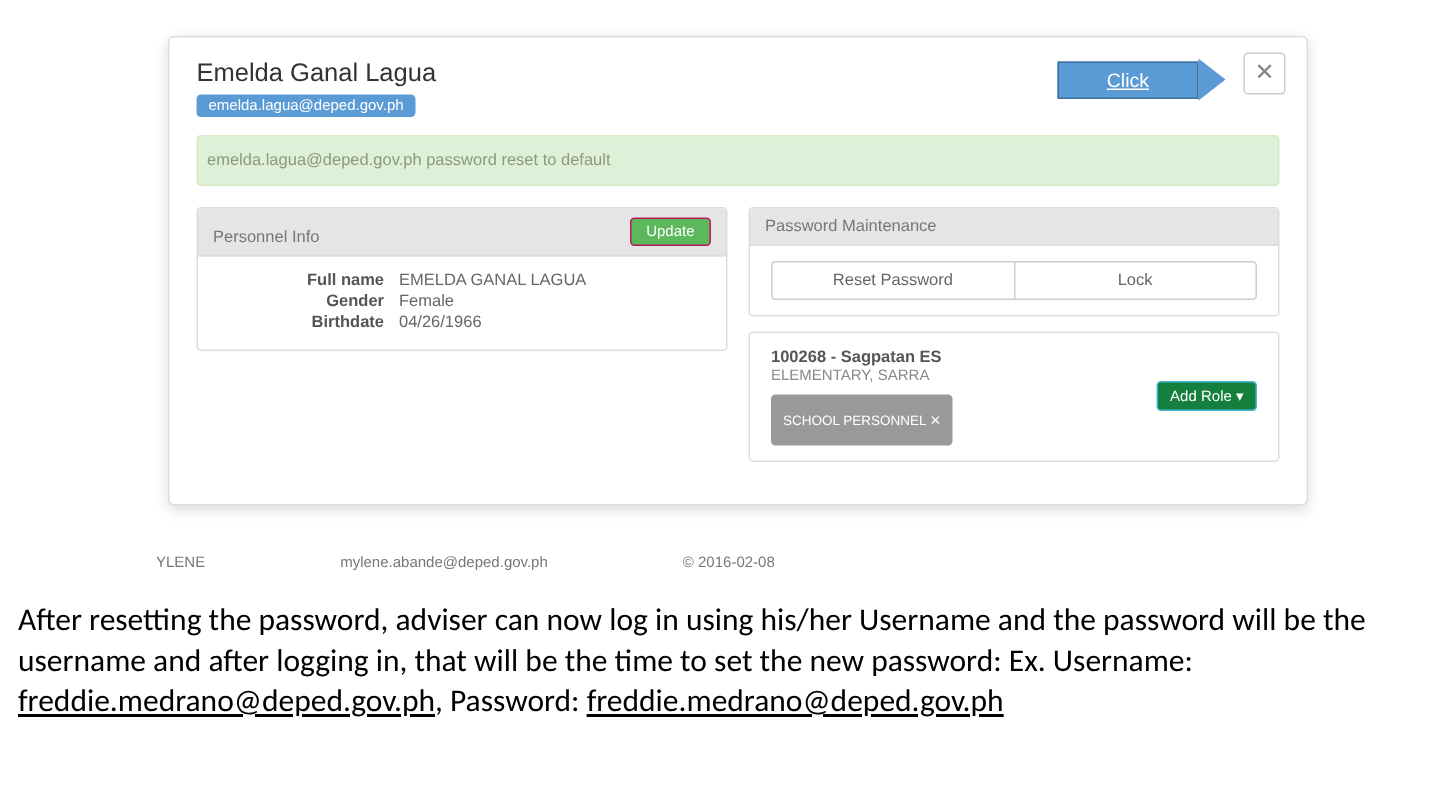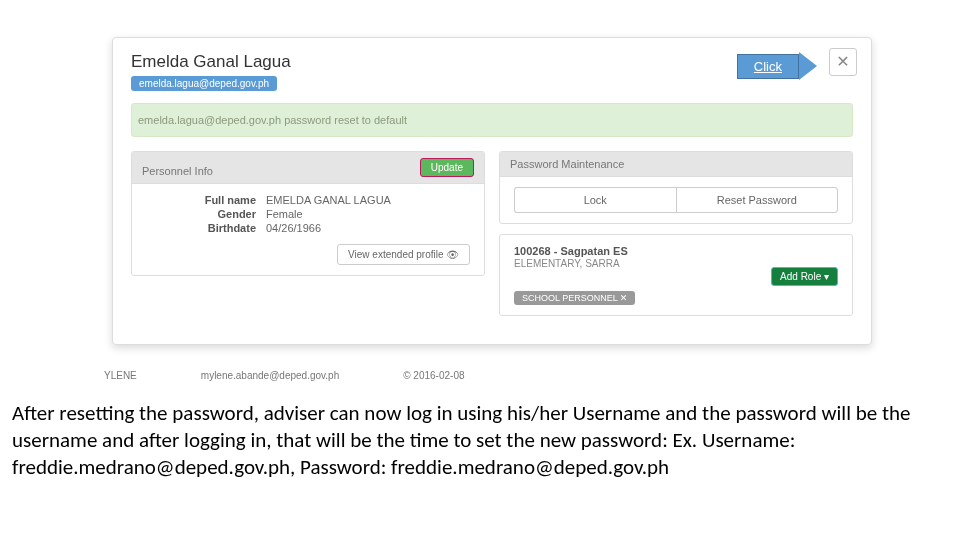--- a/index.html
+++ b/index.html
@@ -1,21 +1,21 @@
 <!DOCTYPE html>
 <html><head>
 <meta charset="utf-8">
 <style>
   * { margin: 0; padding: 0; box-sizing: border-box; }
   body { font-family: "Helvetica Neue", Arial, sans-serif; background: #fff; width: 960px; height: 540px; position: relative; }
 
   .modal-wrap {
     position: absolute;
     left: 112px;
-    top: 37px;
+    top: 24px;
     width: 760px;
     background: #fff;
     border: 1px solid #ddd;
     border-radius: 4px;
     box-shadow: 0 3px 9px rgba(0,0,0,0.15);
     padding: 14px 18px 18px 18px;
   }
 
   .modal-header { position: relative; }
   .header-name { font-size: 17px; color: #333; font-weight: 400; }
@@ -49,21 +49,21 @@
     right: 36px;
     top: 0px;
     display: flex;
     align-items: center;
   }
   .click-box {
     background: #5b9bd5;
     color: #fff;
     border: 1px solid #41719c;
     font-size: 13px;
-    padding: 4px 16px;
+    padding: 4px 32px;
     text-decoration: underline;
   }
   .click-tri {
     width: 0; height: 0;
     border-top: 14px solid transparent;
     border-bottom: 14px solid transparent;
     border-left: 18px solid #5b9bd5;
   }
 
   .alert-success {
@@ -139,57 +139,57 @@
   .btn-half:first-child { border-radius: 3px 0 0 3px; border-right: none; }
   .btn-half:last-child { border-radius: 0 3px 3px 0; }
 
   .access-title { font-size: 11px; color: #555; font-weight: bold; }
   .access-sub { font-size: 10px; color: #888; margin-top: 1px; }
   .role-tag {
     display: inline-block;
     background: #999;
     color: #fff;
     font-size: 9px;
-    padding: 2px 8px;
-    border-radius: 3px;
-    margin-top: 22px;
+    padding: 12px 8px;
+    border-radius: 3px;
+    margin-top: 7px;
   }
   .add-role {
     float: right;
     background: #15803d;
     color: #fff;
     font-size: 10px;
     padding: 3px 8px;
     border-radius: 3px;
     border: 1px solid #46b8da;
     cursor: pointer;
     margin-top: -2px;
   }
 
   .bg-row {
     position: absolute;
     left: 104px;
     top: 370px;
     font-size: 10px;
     color: #777;
     display: flex;
-    gap: 64px;
+    gap: 90px;
   }
 
   .instruction {
     position: absolute;
     left: 12px;
     top: 400px;
     right: 12px;
     font-family: Calibri, Arial, sans-serif;
     font-size: 21px;
     color: #000;
     line-height: 1.28;
   }
-  .instruction .u { }
+  .instruction .u { text-decoration: underline; }
 </style>
 </head>
 <body>
 
 <div class="bg-row">
   <span>YLENE</span>
   <span>mylene.abande@deped.gov.ph</span>
   <span>© 2016-02-08</span>
 </div>
 
@@ -222,36 +222,33 @@
             <div class="info-val">EMELDA GANAL LAGUA</div>
           </div>
           <div class="info-row">
             <div class="info-label">Gender</div>
             <div class="info-val">Female</div>
           </div>
           <div class="info-row">
             <div class="info-label">Birthdate</div>
             <div class="info-val">04/26/1966</div>
           </div>
-          <div class="ext-profile">
-            <span class="ext-btn">View extended profile 👁</span>
-          </div>
         </div>
       </div>
     </div>
 
     <div class="col">
       <div class="panel">
         <div class="panel-head">
           <span>Password Maintenance</span>
         </div>
         <div class="panel-body">
           <div class="btn-group">
+            <div class="btn-half">Reset Password</div>
             <div class="btn-half">Lock</div>
-            <div class="btn-half">Reset Password</div>
           </div>
         </div>
       </div>
 
       <div class="panel">
         <div class="panel-body">
           <div class="access-title">100268 - Sagpatan ES</div>
           <div class="access-sub">ELEMENTARY, SARRA</div>
           <span class="role-tag">
             <span>SCHOOL PERSONNEL ✕</span>

